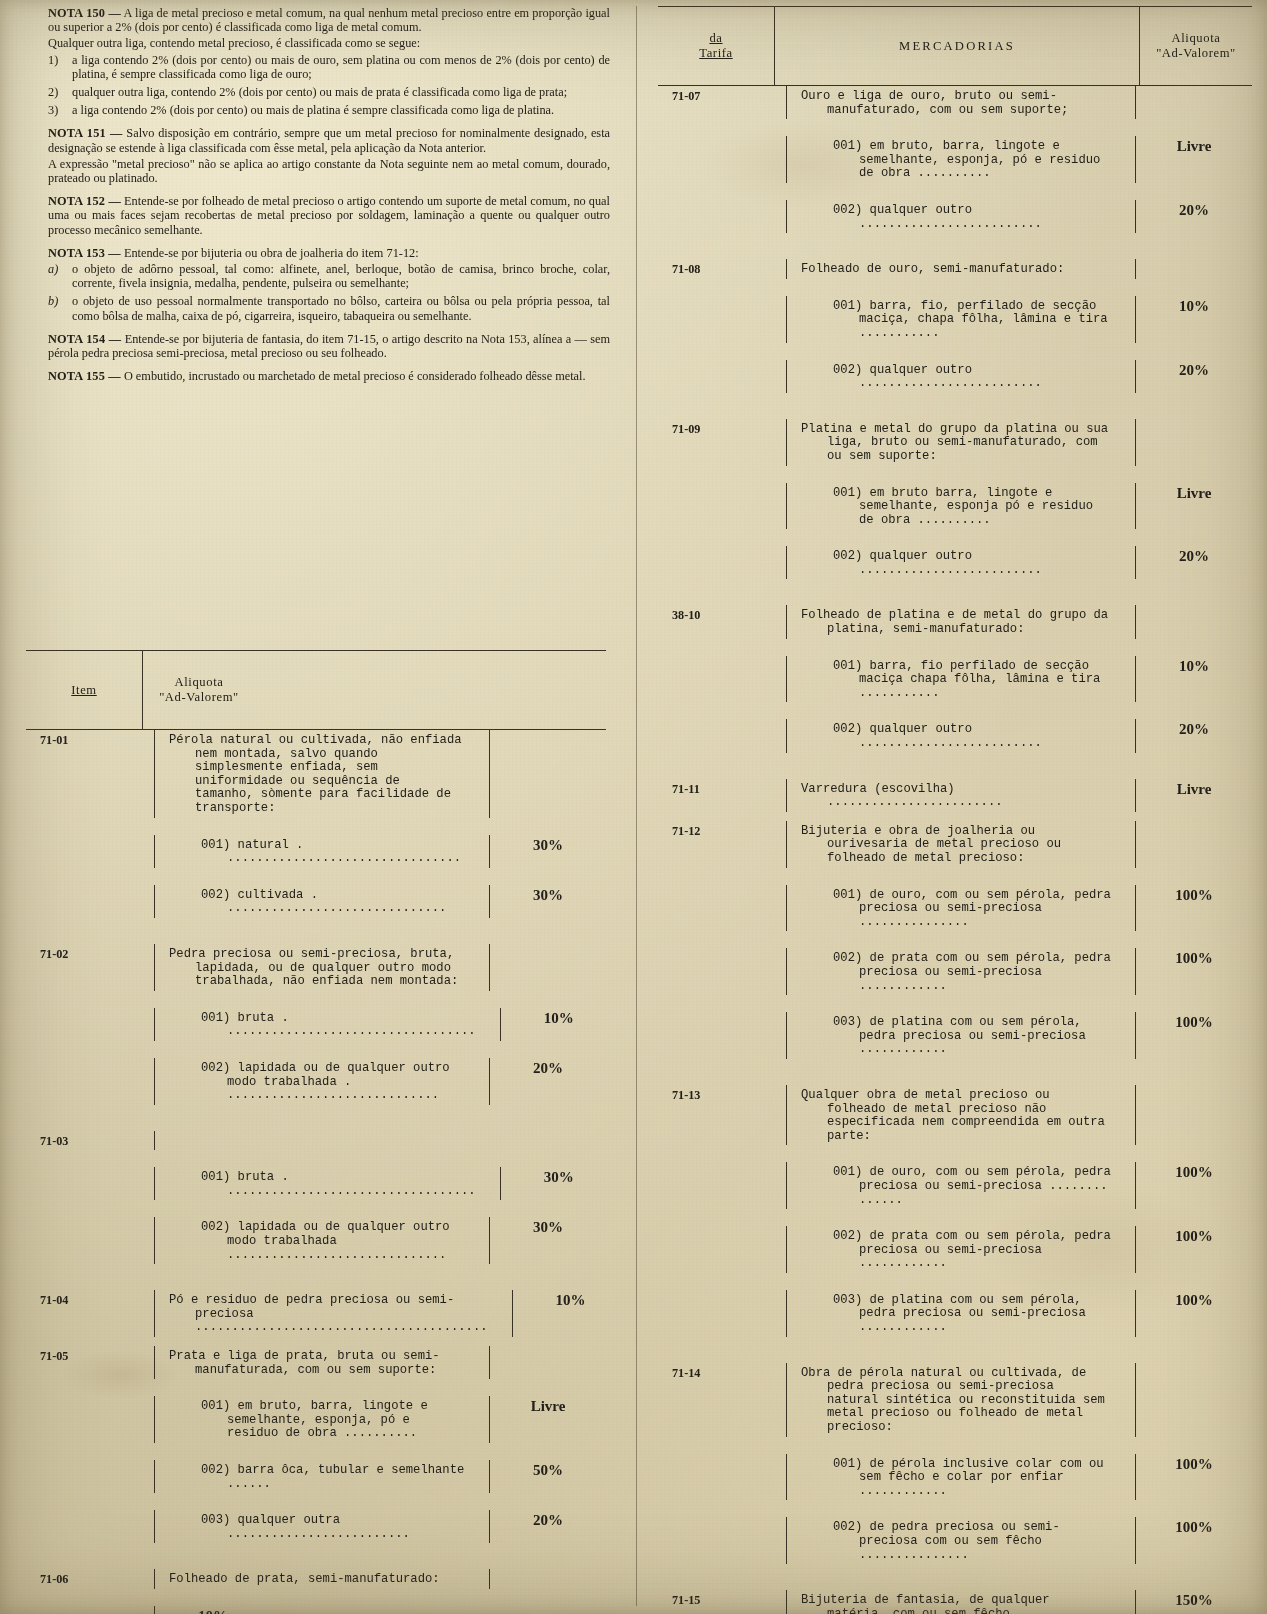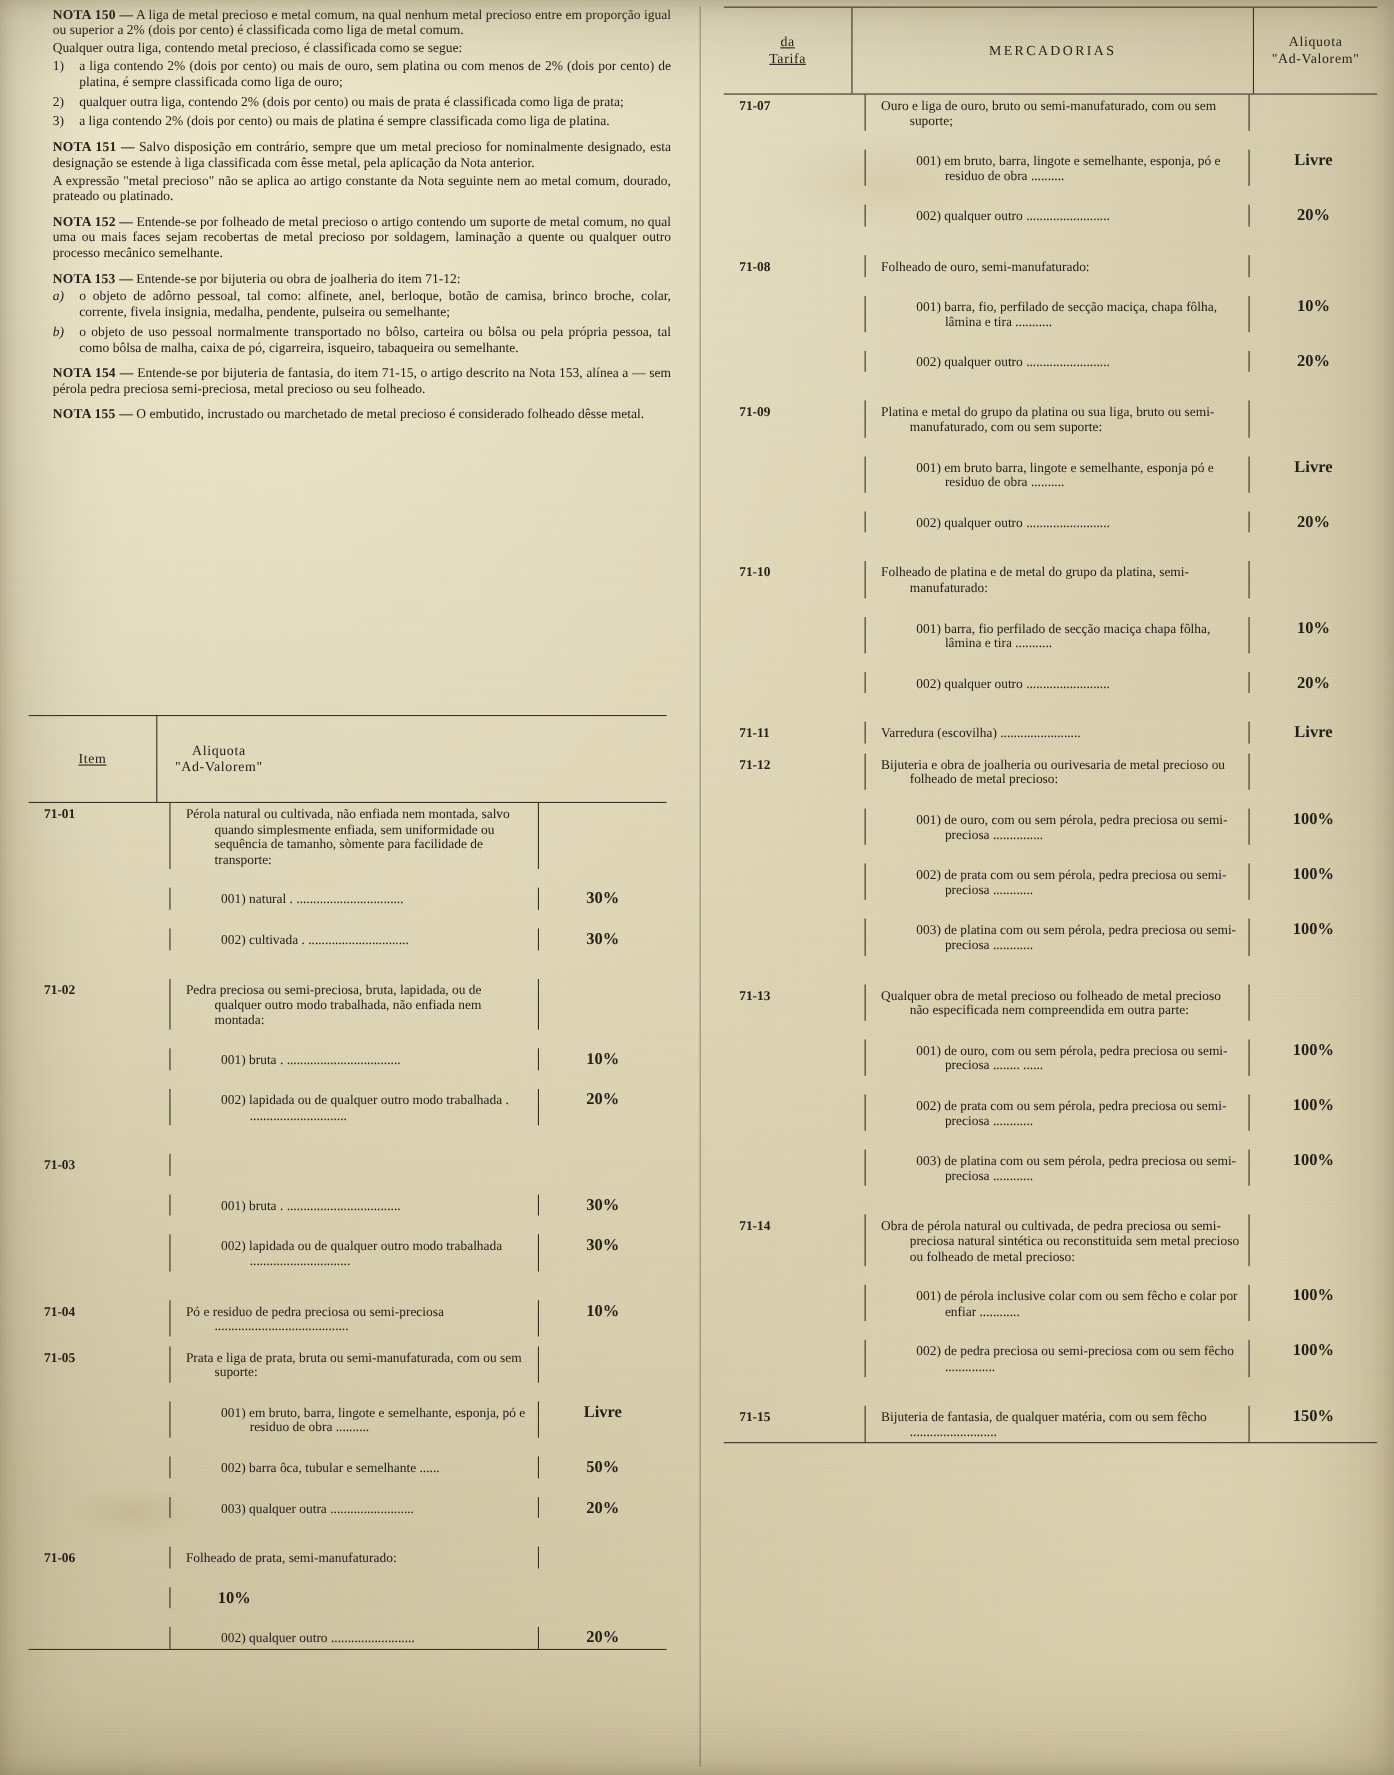--- a/index.html
+++ b/index.html
@@ -152,21 +152,22 @@
     border-right: 1.4px solid #3a3125;
     font-weight: bold;
     padding-top: 4px;
     padding-left: 14px;
   }
   .cell.c2 {
     flex: 1 1 auto;
     border-right: 1.4px solid #3a3125;
     padding-top: 4px;
     padding-left: 14px;
-    padding-right: 8px;
+    padding-right: 24px;
+    font-family: Liberation Mono, monospace;
   }
   .cell.c3 {
     width: 104px;
     flex: 0 0 104px;
     text-align: center;
     font-weight: bold;
     padding-top: 4px;
     font-size: 15px;
   }
   .desc {
@@ -476,21 +477,21 @@
           <div class="gap-md"></div>
           <div class="row">
             <div class="cell c1"></div>
             <div class="cell c2">
               <div class="subdesc">002) qualquer outro .........................</div>
             </div>
             <div class="cell c3">20%</div>
           </div>
           <div class="gap-lg"></div>
           <div class="row">
-            <div class="cell c1">71-10</div>
+            <div class="cell c1">38-10</div>
             <div class="cell c2">
               <div class="desc">Folheado de platina e de metal do grupo da platina, semi-manufaturado:</div>
             </div>
             <div class="cell c3"></div>
           </div>
           <div class="gap-md"></div>
           <div class="row">
             <div class="cell c1"></div>
             <div class="cell c2">
               <div class="subdesc">001) barra, fio perfilado de secção maciça chapa fôlha, lâmina e tira ...........</div>

